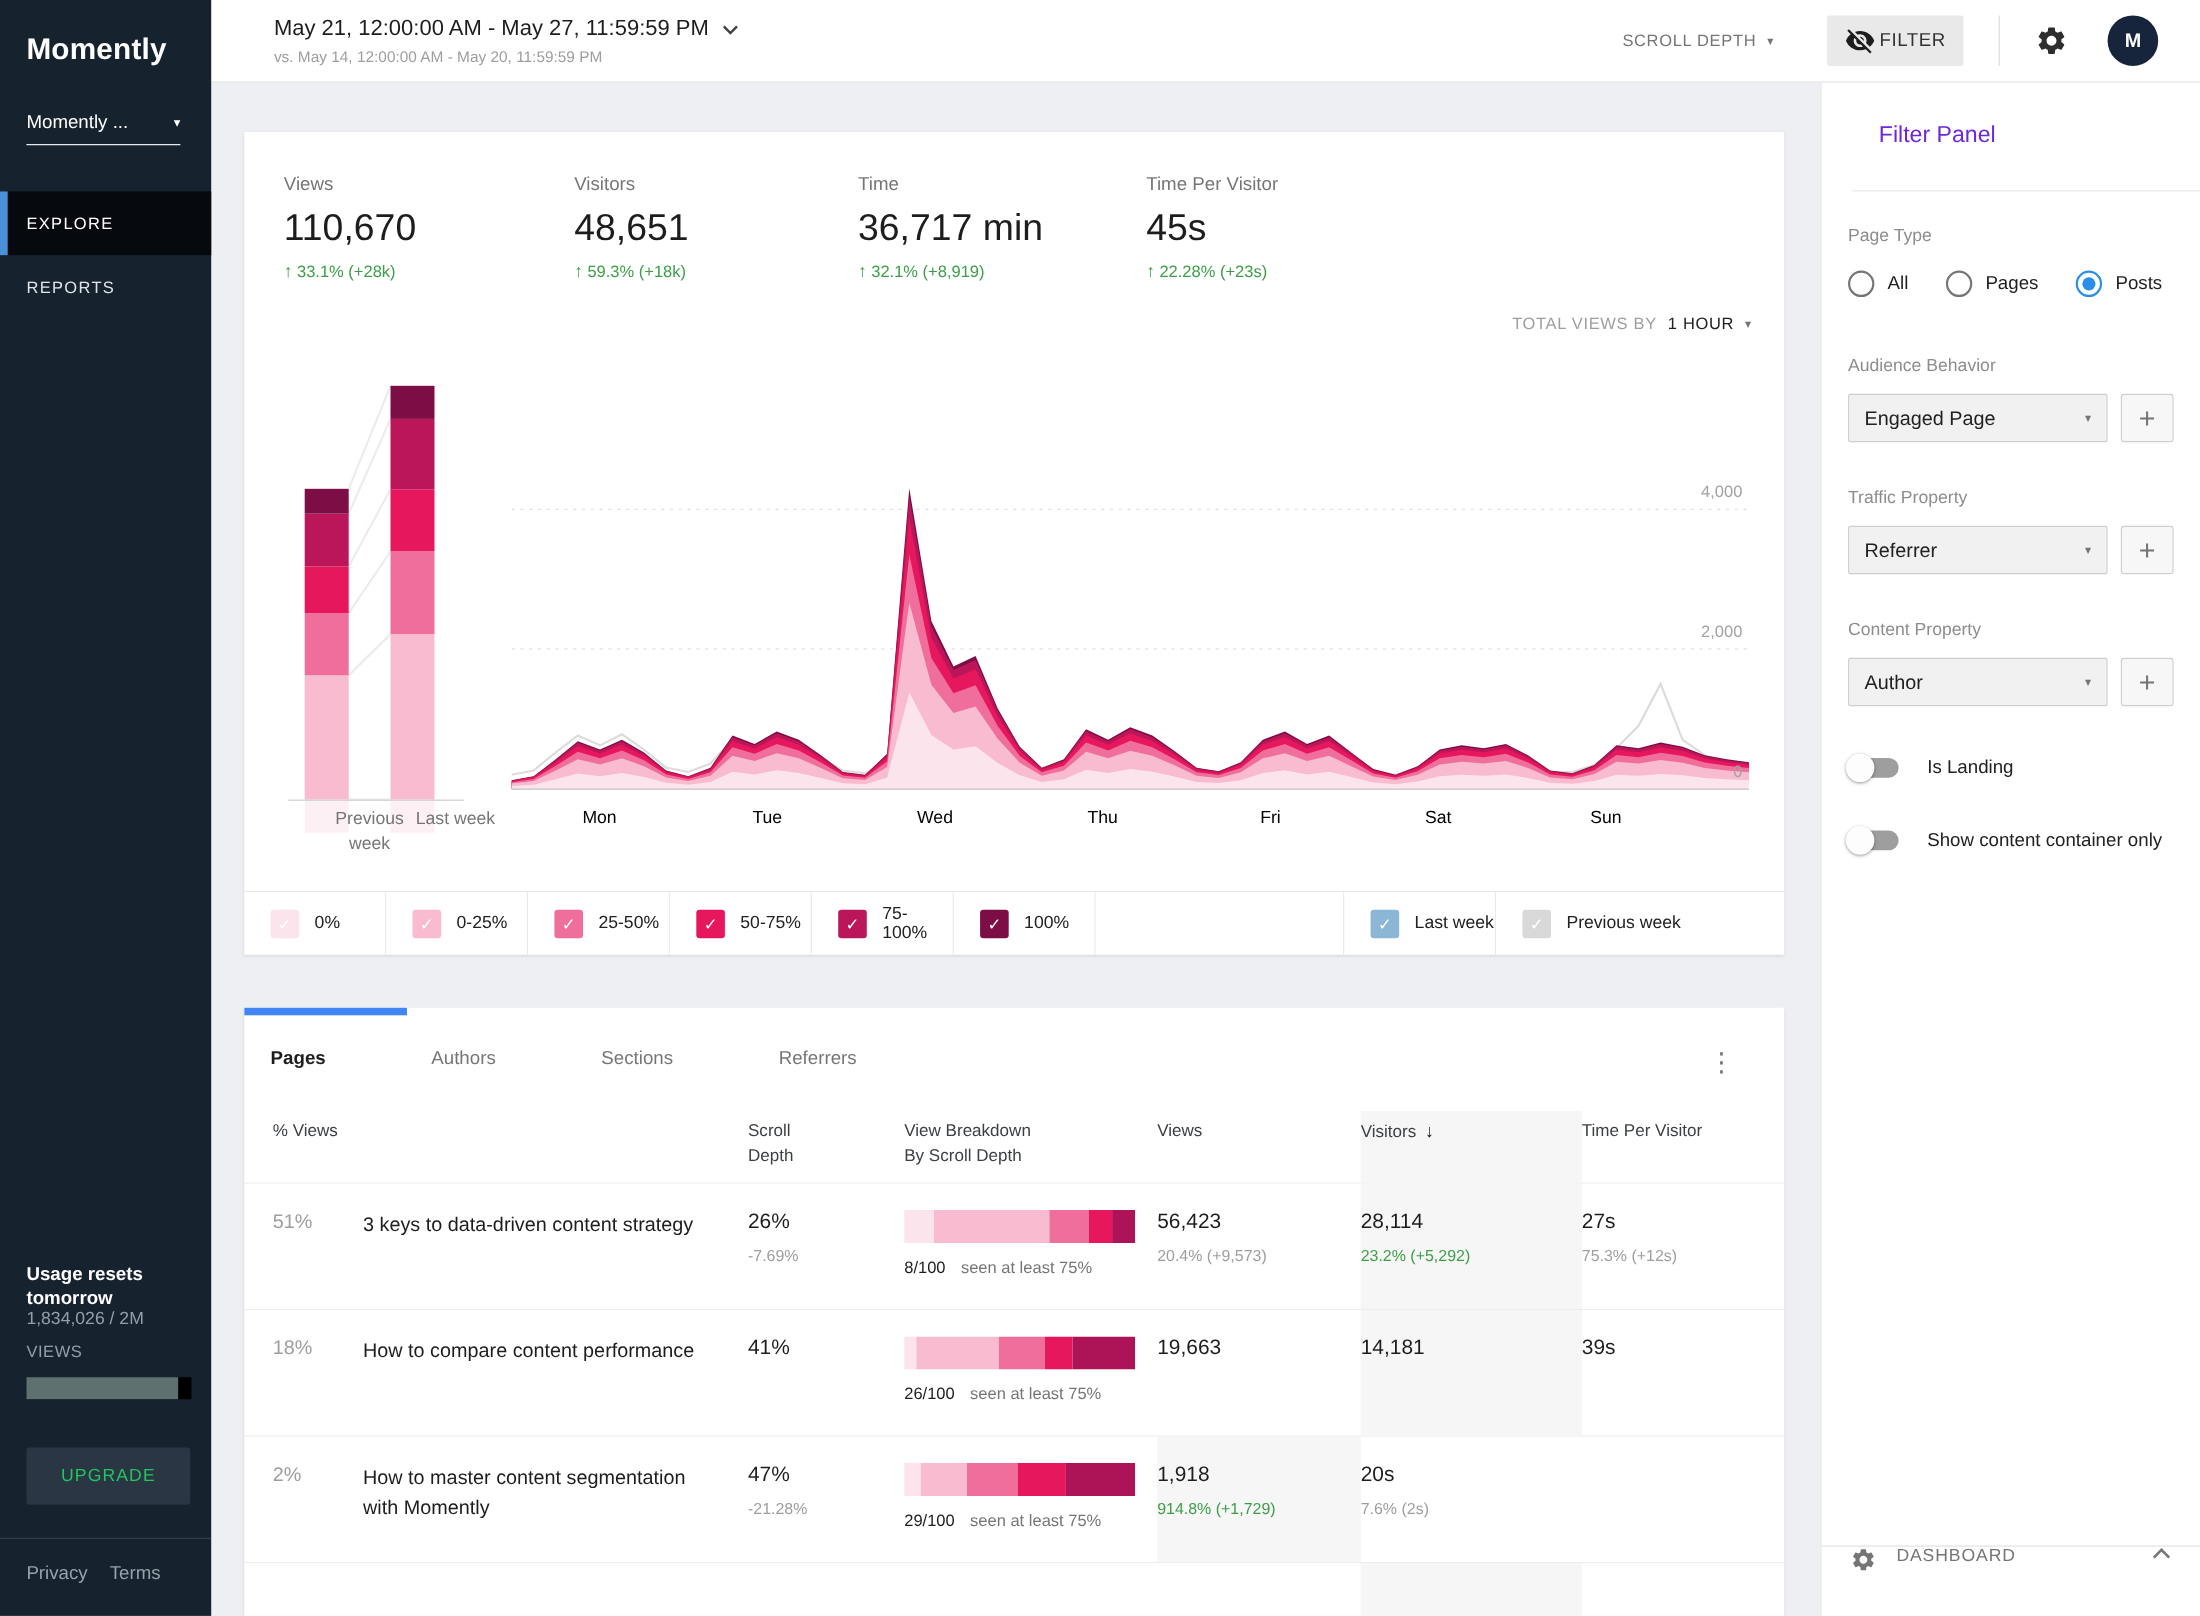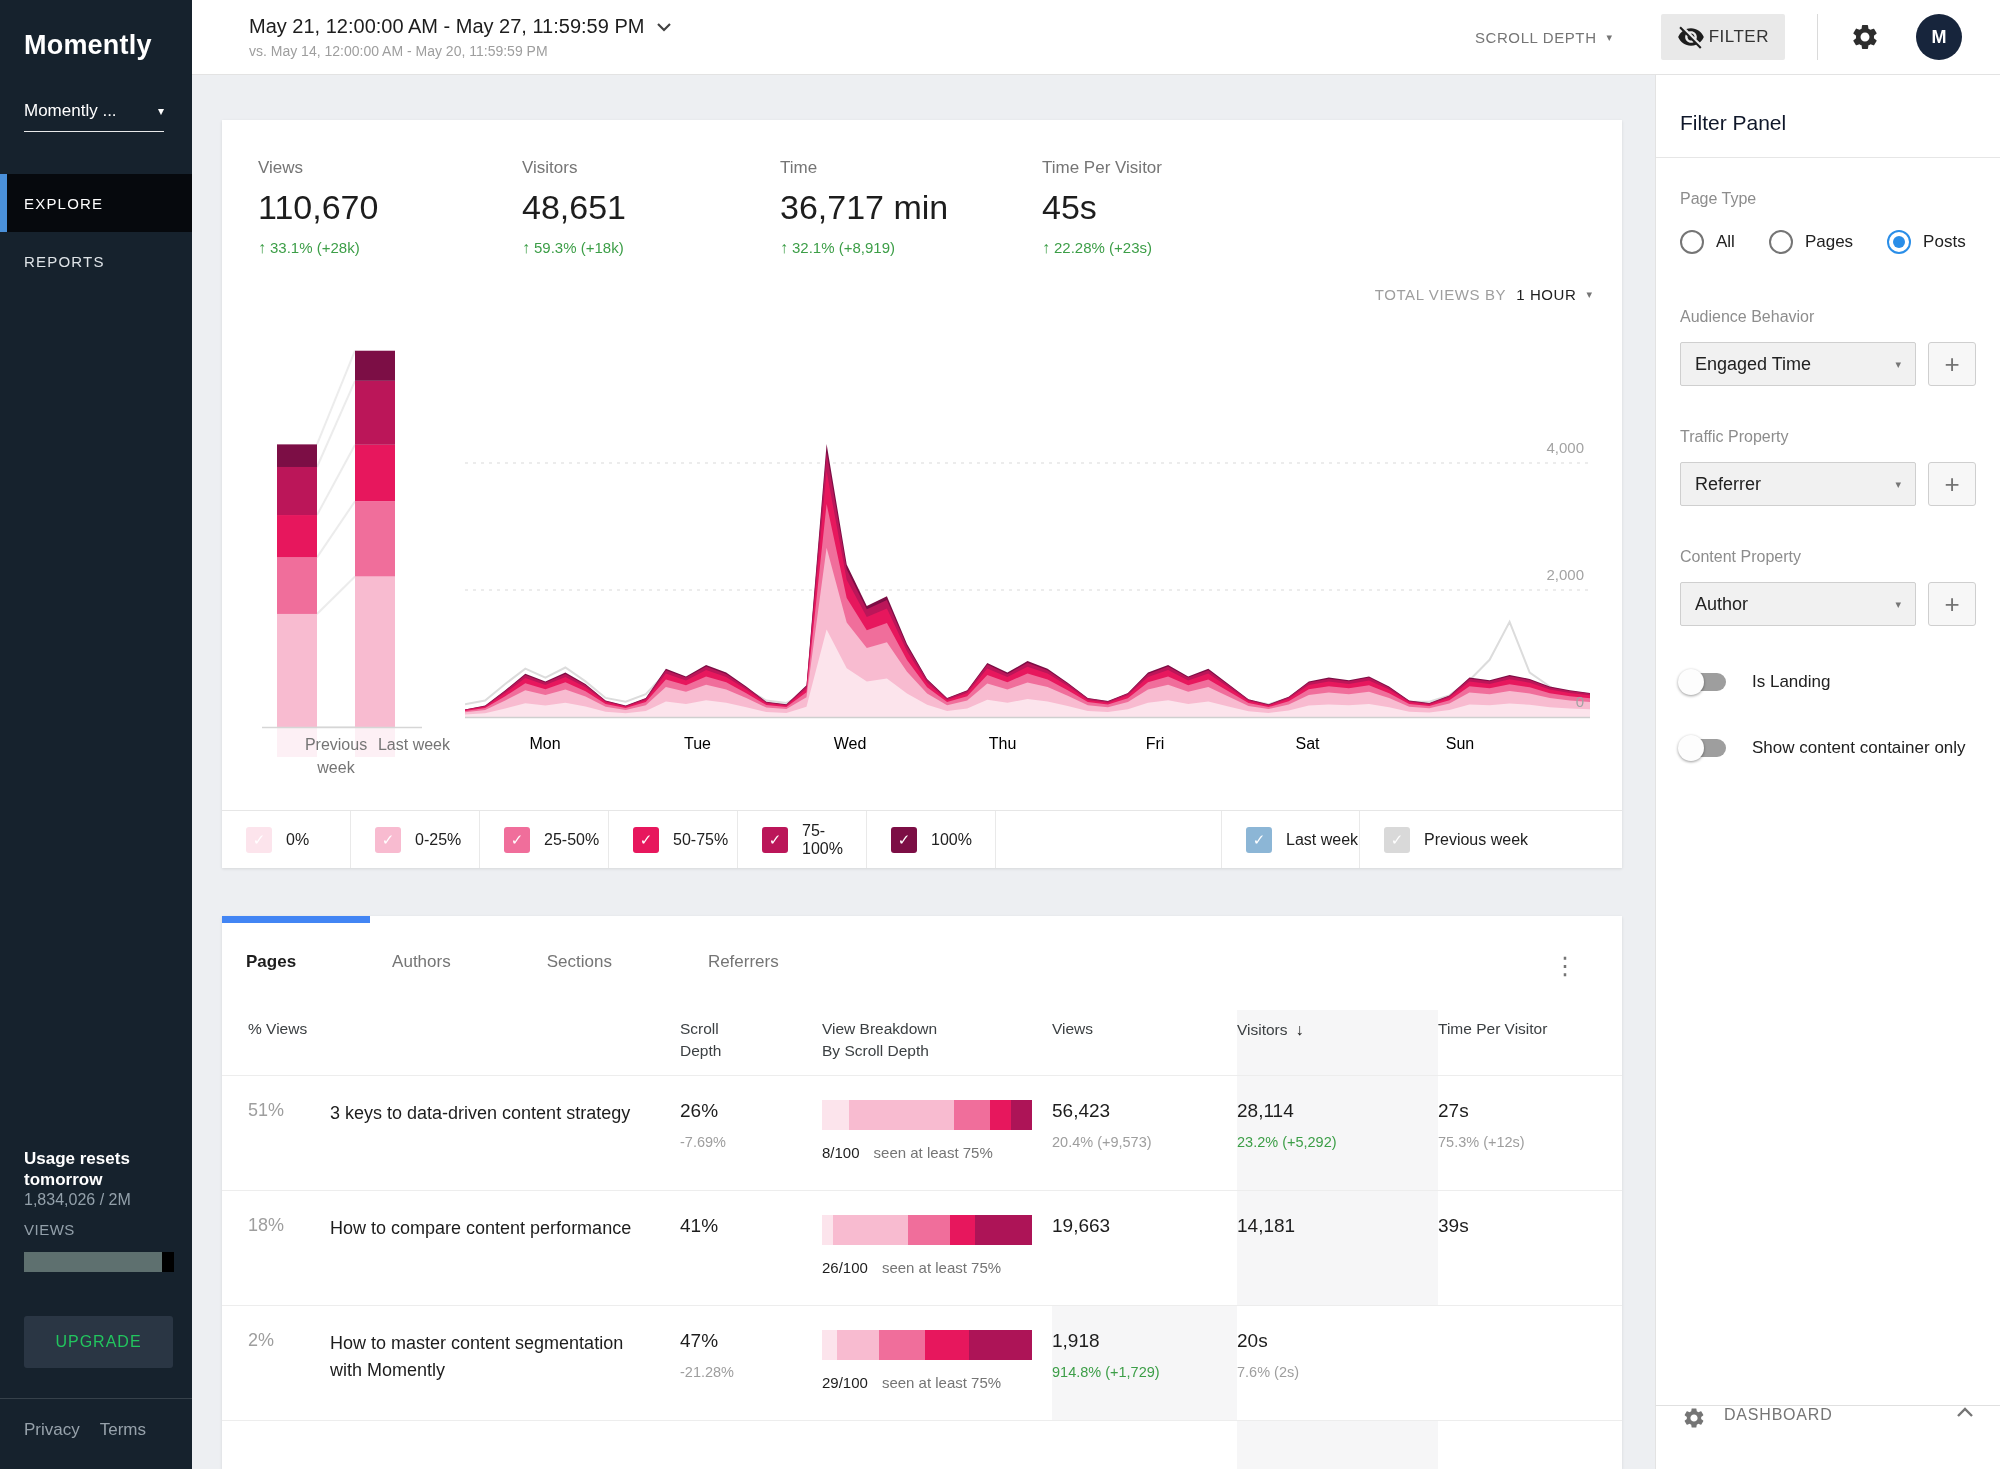--- a/index.html
+++ b/index.html
@@ -100,21 +100,21 @@
   .sub { margin-top:12px; font-size:14.5px; color:#9e9e9e; }
   .sub.green { color:#3c9e47; }
   .bar-track { width:210px; height:30px; display:flex; overflow:hidden; }
   .bar-track div { height:100%; }
   .score-line { margin-top:14px; font-size:15px; color:#757575; }
   .score-line b { color:#1d1d1d; font-weight:normal; margin-right:14px; }
   .trow-stub { height:60px; border-top:1px solid #ededed; }
 
   
   .fpanel { position:absolute; left:1655px; top:75px; width:345px; height:1394px; background:#fff; border-left:1px solid #e3e3e3; }
-  .fp-title { padding:36px 24px 22px; font-size:21px; color:#0f172a; border-bottom:1px solid #e6e6e6; }
+  .fp-title { padding:36px 24px 38px; font-size:21px; color:#6d28d9; border-bottom:1px solid #e6e6e6;margin-left:28px; }
   .fp-body { padding:0 24px; }
   .fp-label { margin-top:32px; font-size:16px; color:#8d8d8d; }
   .radio-row { margin-top:22px; display:flex; align-items:center; gap:34px; }
   .radio { display:flex; align-items:center; gap:12px; font-size:17px; cursor:pointer; }
   .r-circle { width:24px; height:24px; border-radius:50%; border:2px solid #757575; position:relative; }
   .radio.sel .r-circle { border-color:#2a8ee8; }
   .radio.sel .r-circle::after { content:""; position:absolute; left:4px; top:4px; width:12px; height:12px; border-radius:50%; background:#2a8ee8; }
   .select-row { margin-top:16px; display:flex; align-items:center; }
   .selectbox { width:236px; height:44px; background:#f1f1f1; border:1px solid #cfcfcf; border-radius:2px; display:flex;
                align-items:center; padding:0 14px; font-size:18px; color:#212121; cursor:pointer; }
@@ -441,21 +441,21 @@
         </label>
         <label class="radio sel">
           <span class="r-circle"></span>
           <span>Posts</span>
         </label>
       </div>
 
     <div class="fp-label" style="margin-top:54px">Audience Behavior</div>
     <div class="select-row">
       <div class="selectbox">
-        <span>Engaged Time</span>
+        <span>Engaged Page</span>
         <span class="caret">▾</span>
       </div>
       <button class="plus-btn">+</button>
     </div>
 
     <div class="fp-label" style="margin-top:42px">Traffic Property</div>
     <div class="select-row">
       <div class="selectbox">
         <span>Referrer</span>
         <span class="caret">▾</span>

